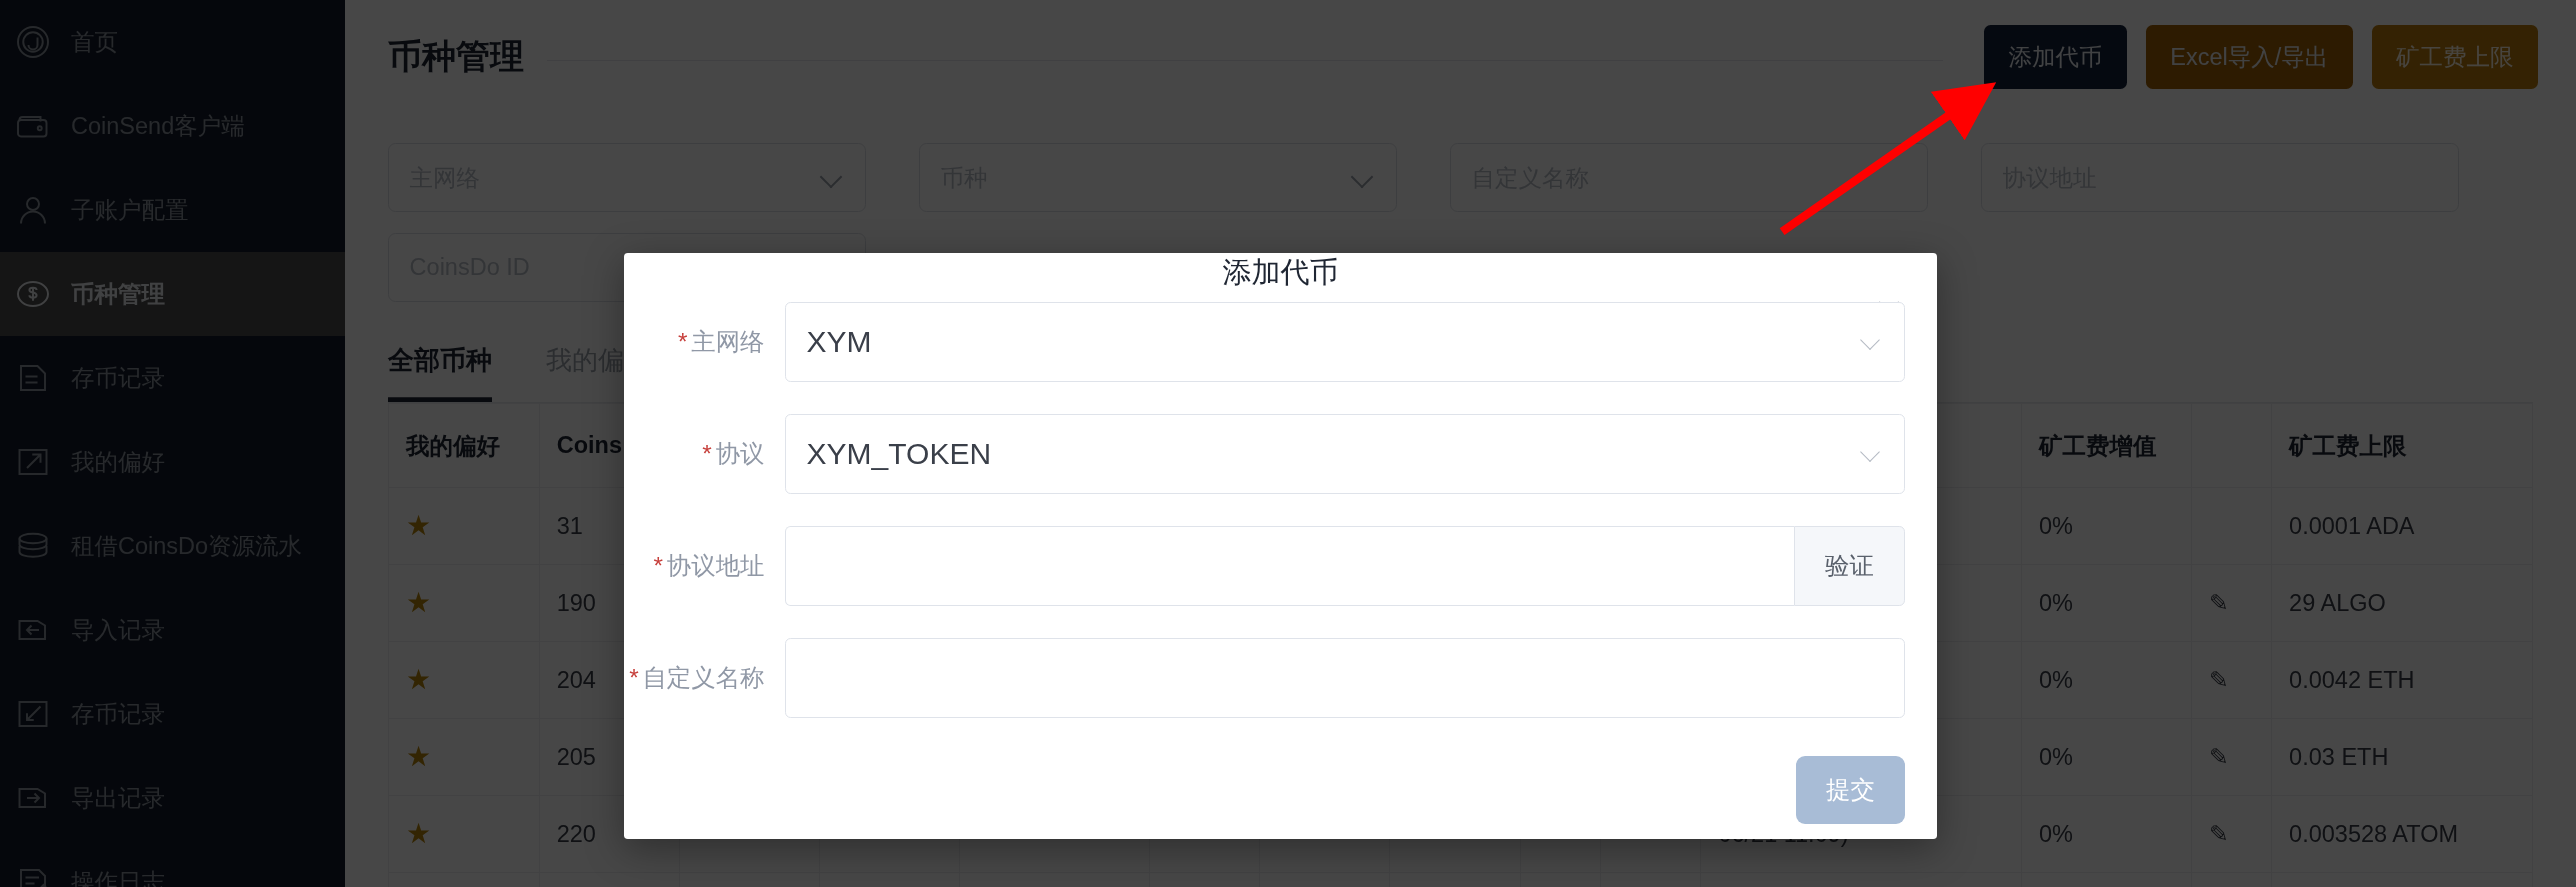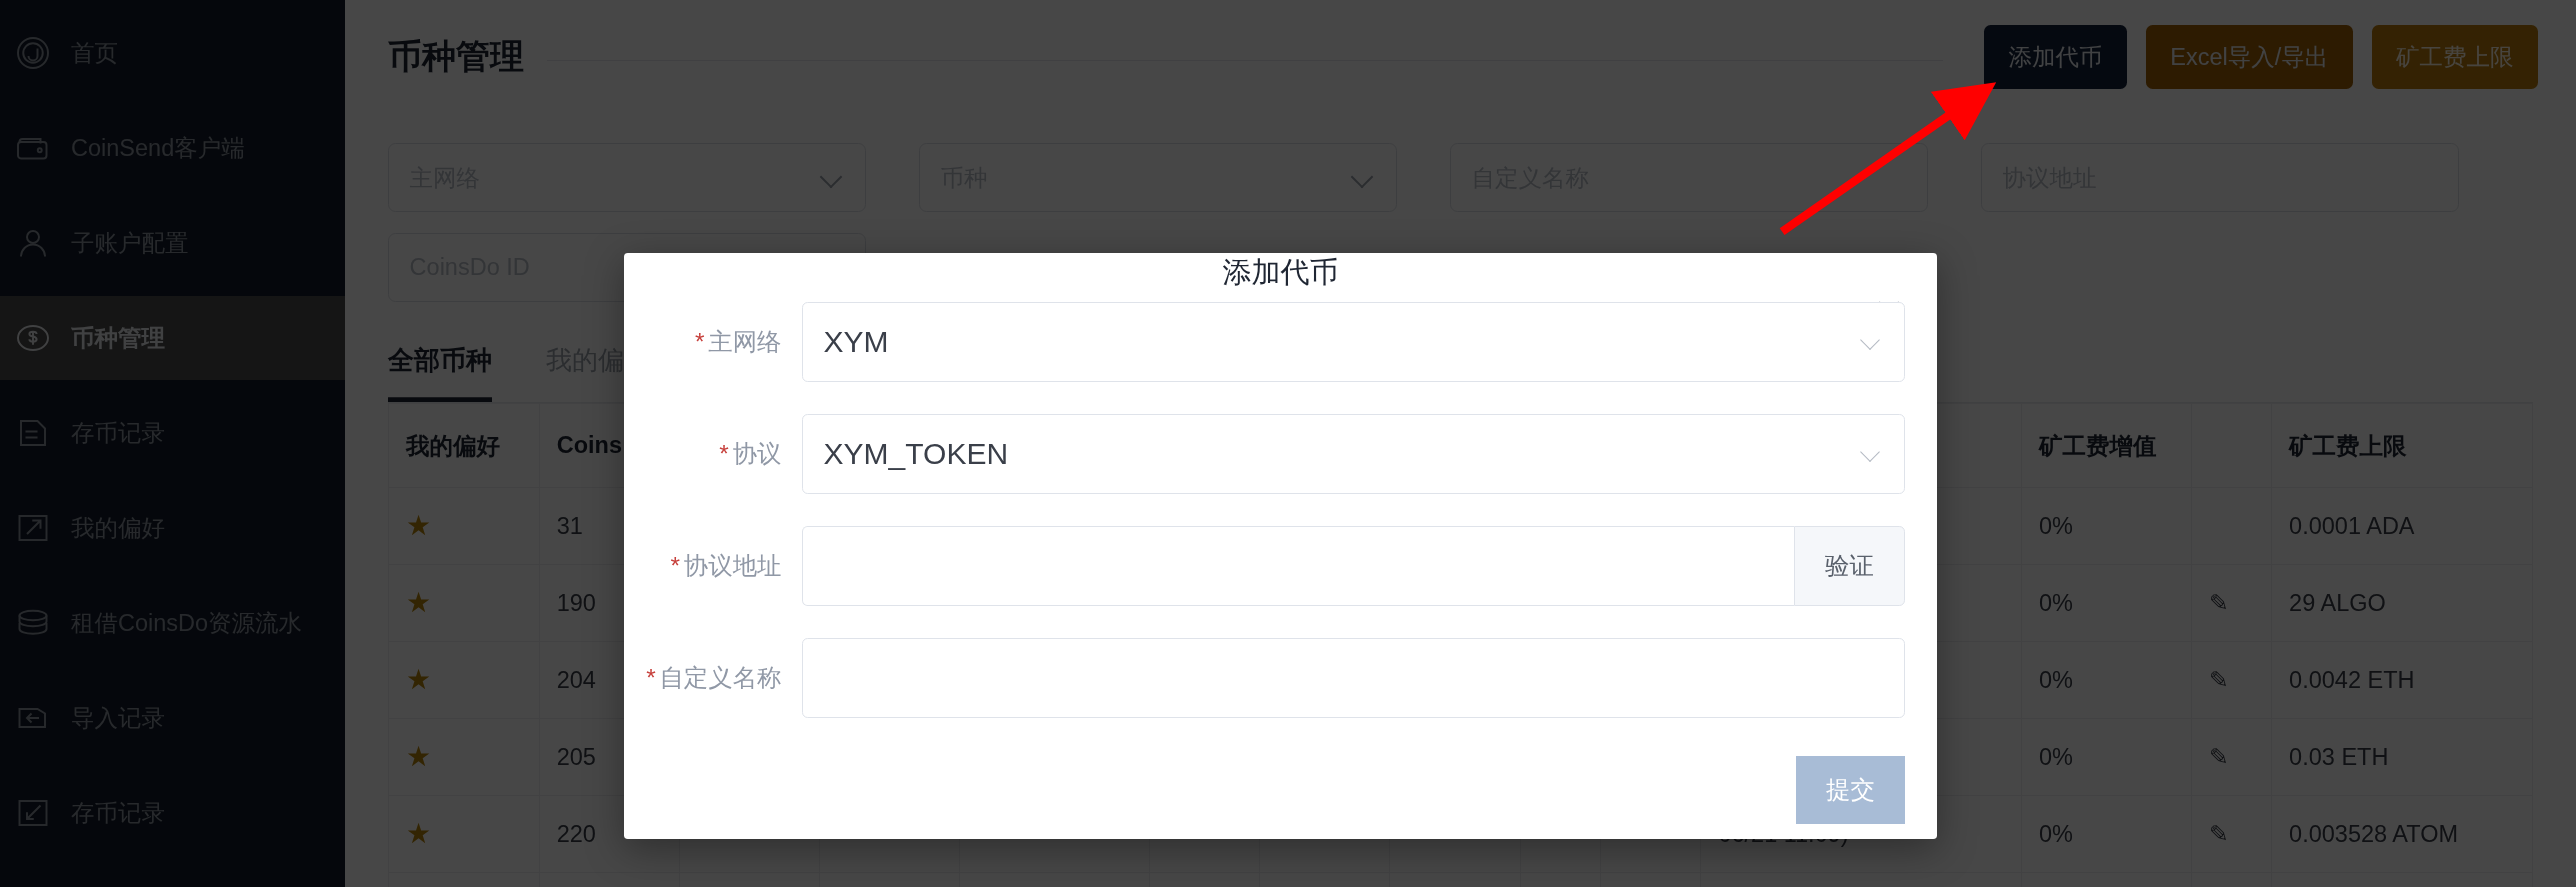--- a/index.html
+++ b/index.html
@@ -28,21 +28,20 @@
   }
   .nav-item {
     display: flex; align-items: center;
     height: 84px;
     padding-left: 13px;
     gap: 19px;
     color: #8c939e;
     font-size: 23.5px;
     white-space: nowrap;
     cursor: pointer;
-    margin-top: 11px;
   }
   .nav-item.active {
     background: #4b4b4b;
     color: #e6e8eb;
     font-weight: bold;
   }
   .nav-ico {
     width: 39px; height: 39px; flex: 0 0 39px;
     display: flex; align-items: center; justify-content: center;
   }
@@ -173,21 +172,21 @@
   .modal-title { font-size: 29px; color: #1f2633; font-weight: normal; }
   .modal-close {
     position: absolute; right: 32px; top: 43px;
     width: 32px; height: 32px; cursor: pointer;
     color: #9aa0aa;
   }
   .modal-close svg { width: 32px; height: 32px; display: block; }
 
   .modal-body { padding: 9.4px 32px 0 0; flex: 1 1 auto; }
   .frow {
-    display: flex; align-items: center; margin-bottom: 32px; margin-left: 17px;
+    display: flex; align-items: center; margin-bottom: 32px;
   }
   .flabel {
     width: 161px; flex: 0 0 161px; text-align: right;
     font-size: 24.4px; color: #9098a6; padding-right: 20.6px;
     white-space: nowrap;
   }
   .req { color: #c7403c; margin-right: 3.8px; }
   .fctrl { flex: 1 1 auto; position: relative; }
   .inp {
     height: 80px; border: 0.9px solid #dfe3ea; border-radius: 5.6px;
@@ -209,21 +208,21 @@
     border: 0.9px solid #dfe3ea; border-left: 0.9px solid #dfe3ea;
     border-radius: 0 5.6px 5.6px 0;
     background: #f5f7fa;
     display: flex; align-items: center; justify-content: center;
     font-size: 24.4px; color: #5a616c; cursor: pointer;
   }
   .modal-foot {
     padding: 5.6px 32px 38px 0; display: flex; justify-content: flex-end;
   }
   .submit {
-    width: 109px; height: 68px; border-radius: 0;
+    width: 109px; height: 68px; border-radius: 9px;
     background: #a8bcd6; color: #fff; font-size: 24.4px;
     display: flex; align-items: center; justify-content: center;
     cursor: pointer; border: none; font-family: Liberation Sans, sans-serif;
   }
 </style>
 </head>
 <body>
 
 <div id="app">
 

